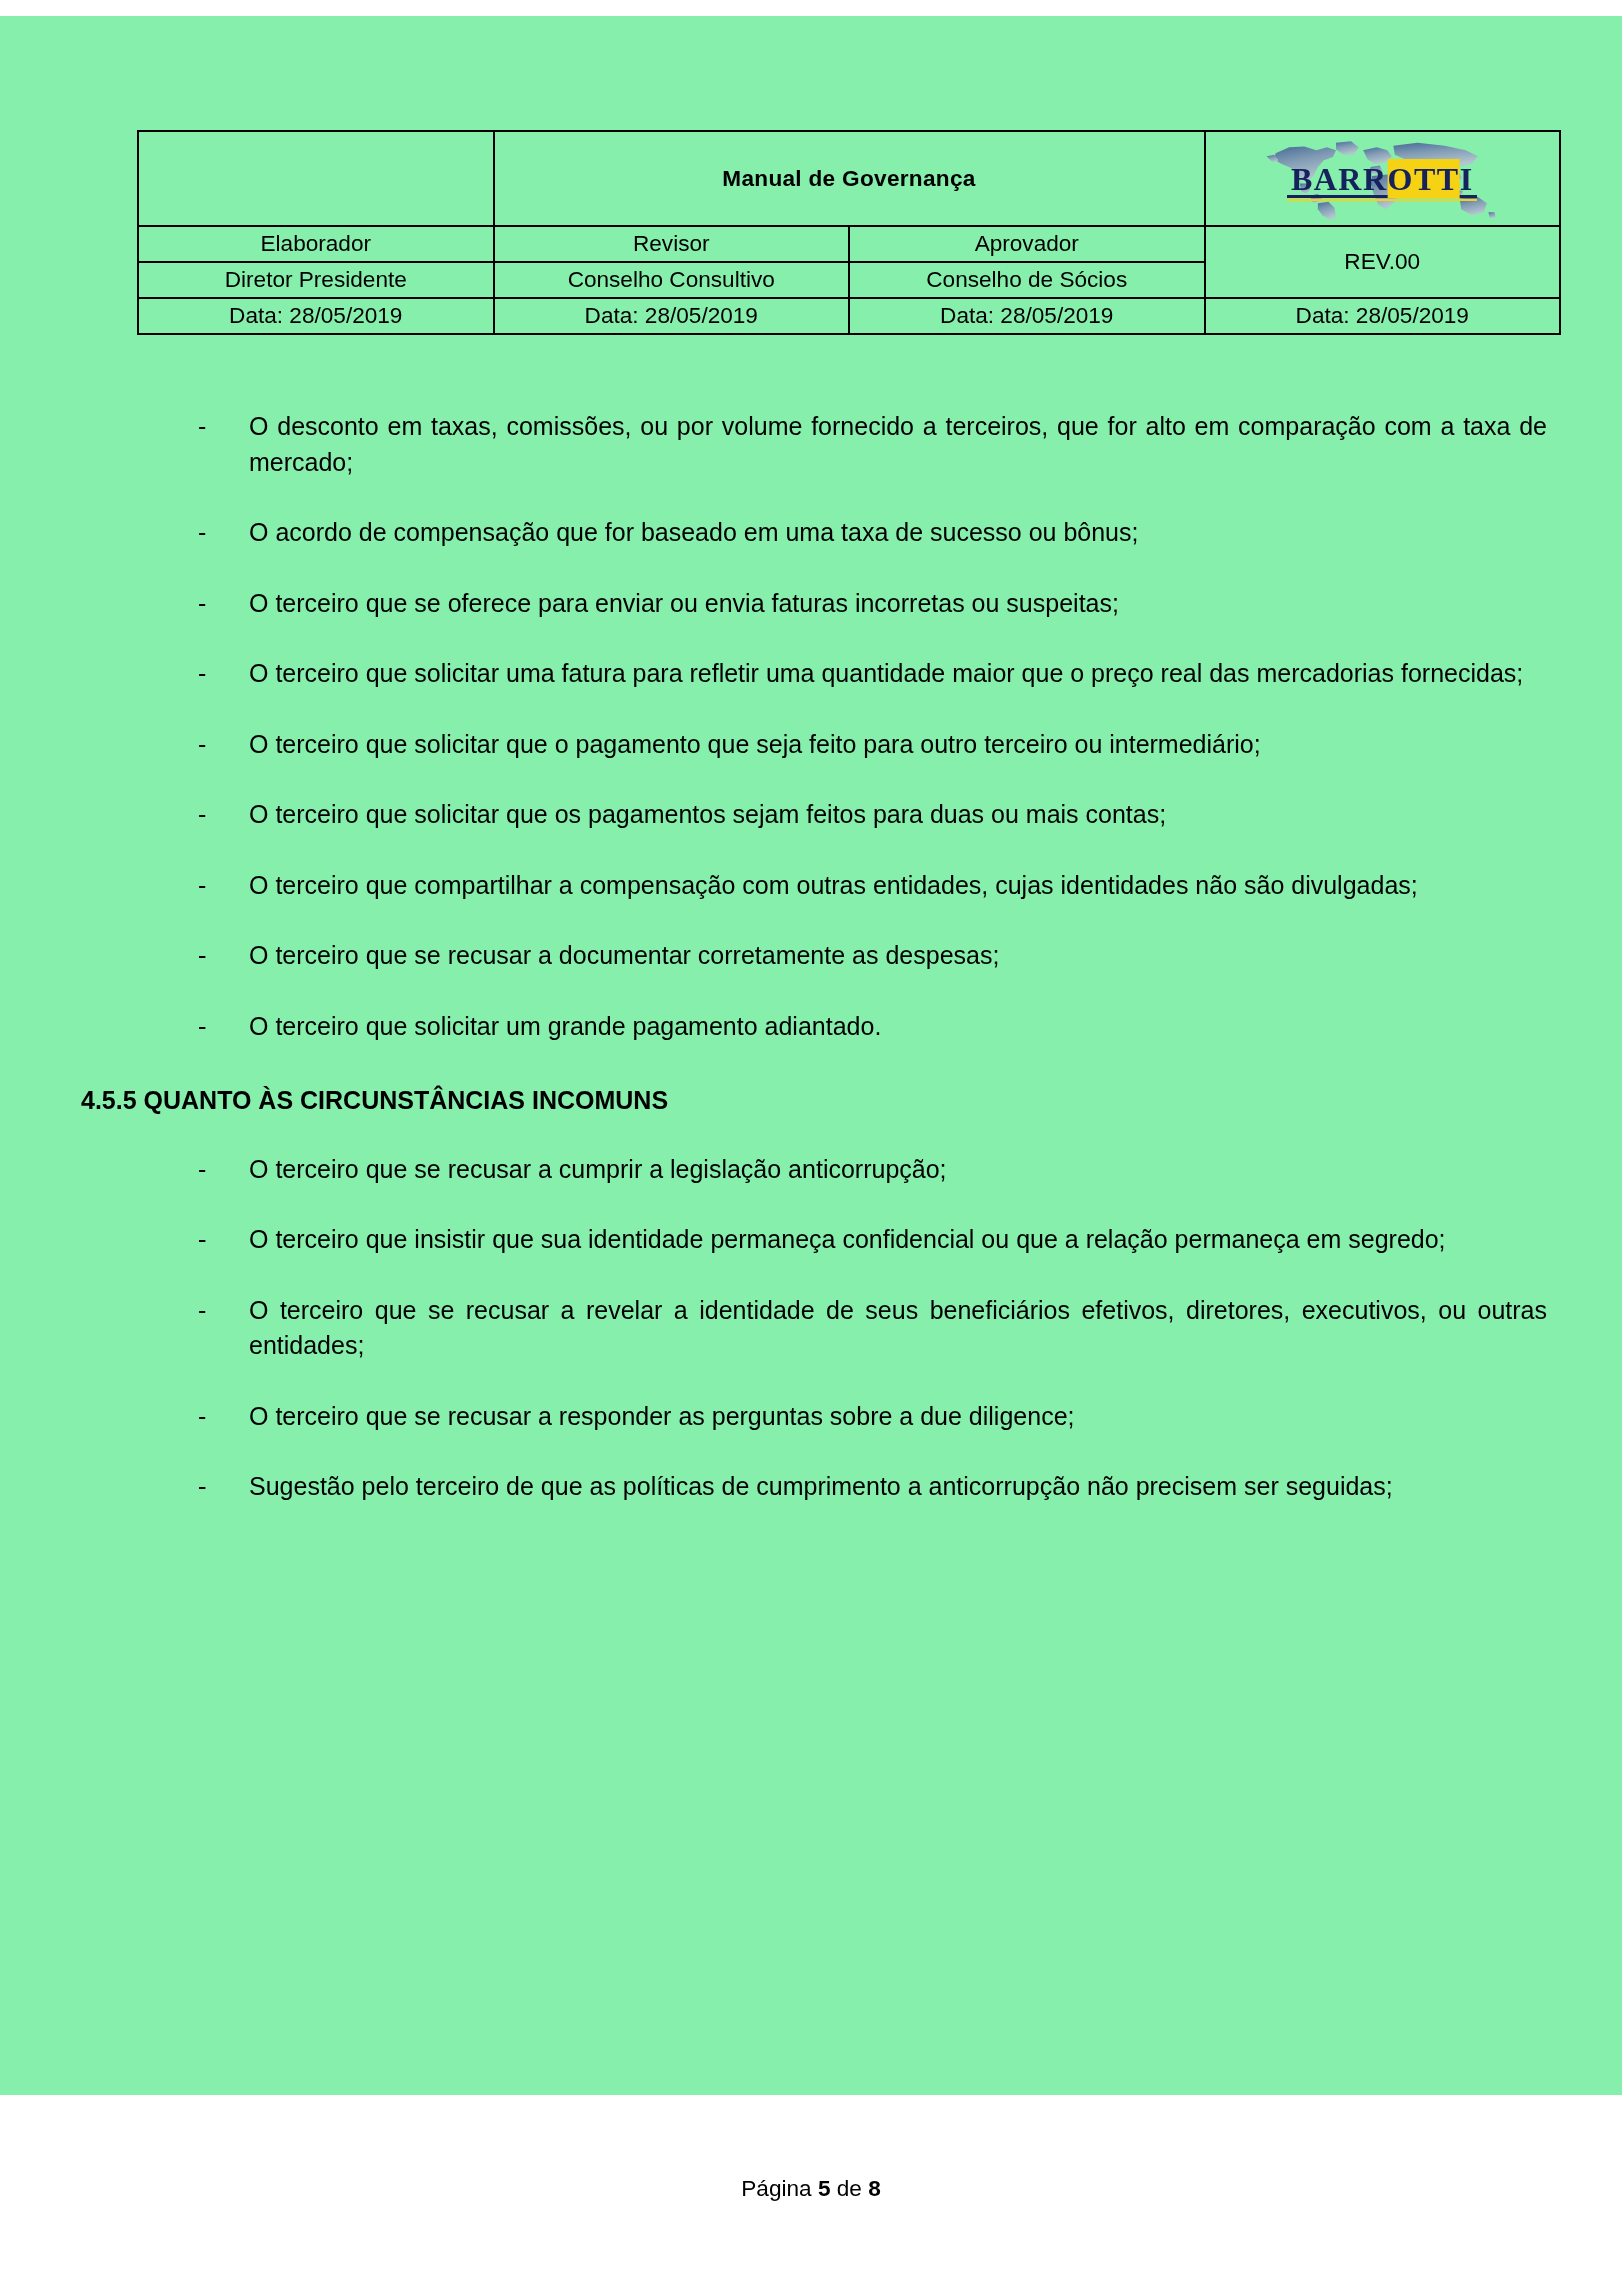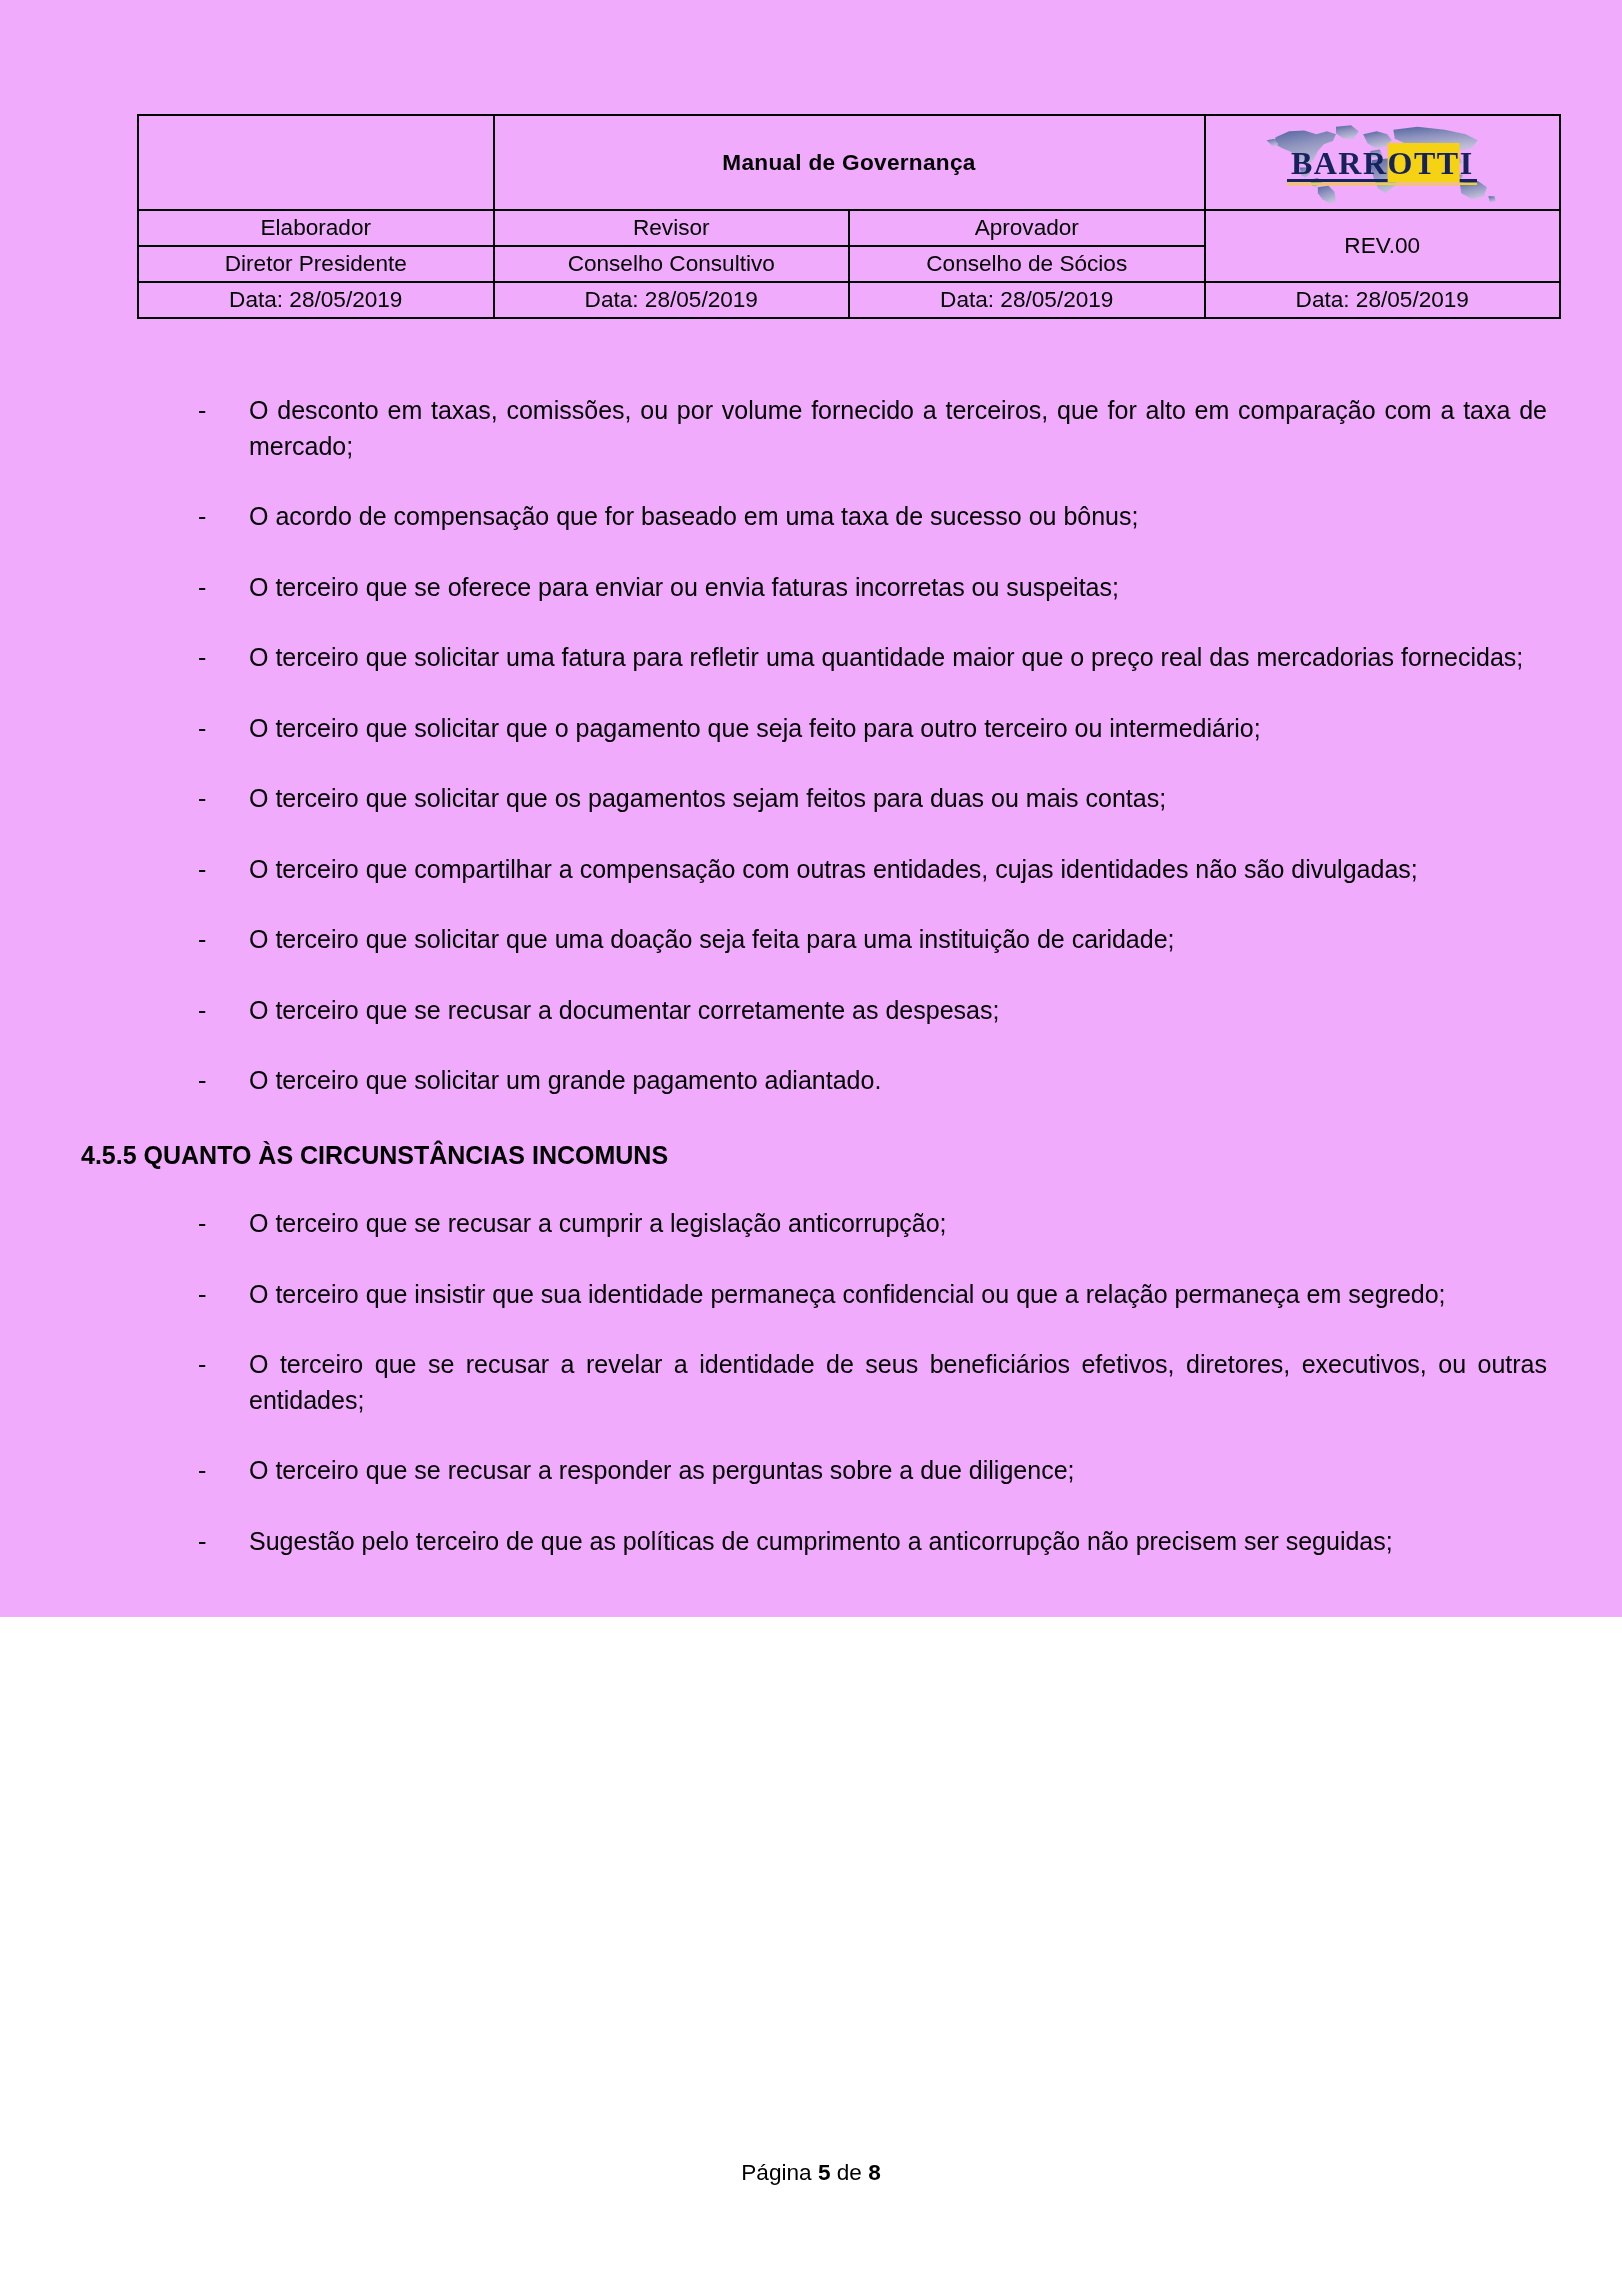--- a/index.html
+++ b/index.html
@@ -9,24 +9,24 @@
     height: 2295px;
     background: #ffffff;
     font-family: "Liberation Sans", sans-serif;
     color: #000000;
     position: relative;
     overflow: hidden;
   }
 
   .page {
     position: absolute;
-    left: 0; top: 0;
-    width: 1622px;
-    height: 1617px;
-    background: #f0abfc;
+    left: 0; top: 16px;
+    width: 1622px;
+    height: 2079px;
+    background: #86efac;
   }
 
   
   .header-table {
     position: absolute;
     left: 137px;
     top: 114px;
     width: 1424px;
     border-collapse: collapse;
     table-layout: fixed;
@@ -244,21 +244,21 @@
     <p class="bullet"><span class="dash">-</span><span>O terceiro que se oferece para enviar ou envia faturas incorretas ou suspeitas;</span></p>
 
     <p class="bullet"><span class="dash">-</span><span>O terceiro que solicitar uma fatura para refletir uma quantidade maior que o preço real das mercadorias fornecidas;</span></p>
 
     <p class="bullet"><span class="dash">-</span><span>O terceiro que solicitar que o pagamento que seja feito para outro terceiro ou intermediário;</span></p>
 
     <p class="bullet"><span class="dash">-</span><span>O terceiro que solicitar que os pagamentos sejam feitos para duas ou mais contas;</span></p>
 
     <p class="bullet"><span class="dash">-</span><span>O terceiro que compartilhar a compensação com outras entidades, cujas identidades não são divulgadas;</span></p>
 
-    <p class="bullet"><span class="dash">-</span><span>O terceiro que solicitar que uma doação seja feita para uma instituição de caridade;</span></p>
+    <p class="bullet"><span class="dash">-</span></p>
 
     <p class="bullet"><span class="dash">-</span><span>O terceiro que se recusar a documentar corretamente as despesas;</span></p>
 
     <p class="bullet"><span class="dash">-</span></p>
 
     <p class="bullet last-of-group"><span class="dash">-</span><span>O terceiro que solicitar um grande pagamento adiantado.</span></p>
 
     <h2 class="section-head">4.5.5 QUANTO ÀS CIRCUNSTÂNCIAS INCOMUNS</h2>
 
     <p class="bullet"><span class="dash">-</span><span>O terceiro que se recusar a cumprir a legislação anticorrupção;</span></p>

